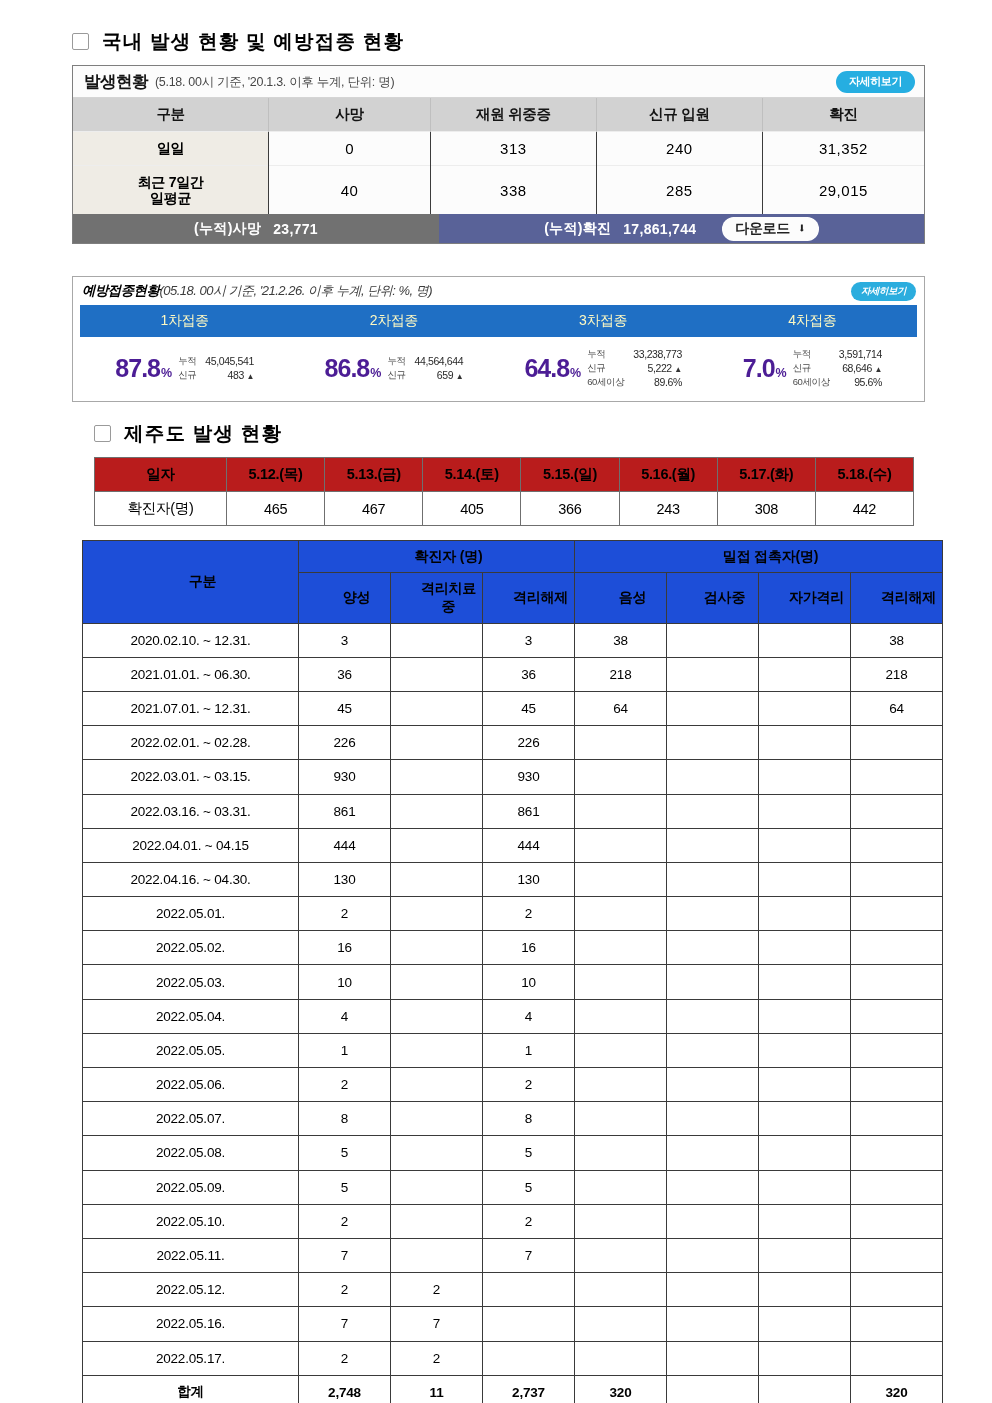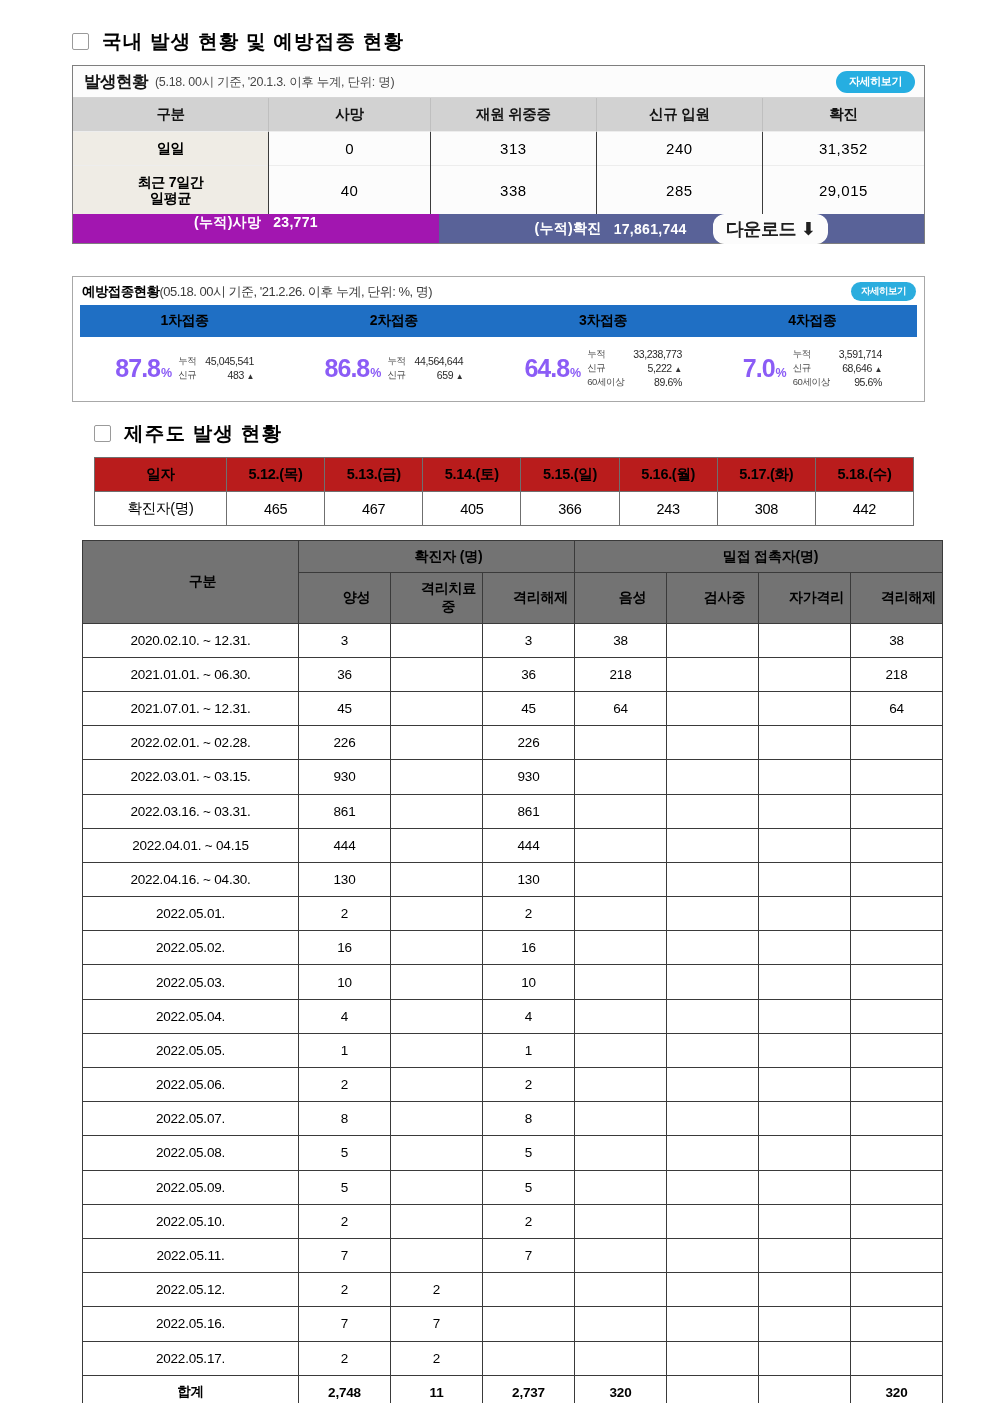--- a/index.html
+++ b/index.html
@@ -125,62 +125,64 @@
   .kdca-foot {
     display: flex;
     height: 29px;
     align-items: center;
     font-size: 14px;
     font-weight: bold;
     color: #fff;
   }
   .kf-left {
     flex: 0 0 43%;
-    background: #a21caf;
+    background: #737373;
     height: 100%;
     display: flex;
-    align-items: flex-start;
+    align-items: center;
     justify-content: center;
     gap: 12px;
     letter-spacing: 0.3px;
   }
   .kf-right {
     flex: 1;
     background: #5c6598;
     height: 100%;
     display: flex;
     align-items: center;
     justify-content: center;
     gap: 12px;
     letter-spacing: 0.3px;
   }
   .dl-btn {
     background: #fff;
     color: #262626;
     border-radius: 12px;
-    font-size: 18px;
+    font-size: 14px;
     font-weight: bold;
     padding: 3px 13px;
     margin-left: 14px;
     letter-spacing: -0.4px;
     white-space: nowrap;
+    font-family: Liberation Mono, monospace;
   }
 
   
   .vacc-box {
     border: 1px solid #a8a8a8;
     width: 853px;
     margin: 0 0 18px 0;
     background: #fff;
     box-sizing: border-box;
   }
   .vacc-bar {
     display: flex;
-    align-items: flex-end;
+    align-items: flex-start;
     padding: 5px 8px 4px 9px;
+    font-style: italic;
   }
   .vacc-bar .t1 {
     font-size: 13.5px;
     font-weight: bold;
     letter-spacing: -0.6px;
   }
   .vacc-bar .t2 {
     font-size: 13px;
     color: #3c3c3c;
     letter-spacing: -0.5px;
@@ -197,41 +199,41 @@
     white-space: nowrap;
   }
   .vacc-head {
     display: flex;
     background: #1f6fc4;
     margin: 0 7px;
   }
   .vacc-head div {
     flex: 1;
     text-align: center;
-    color: #000000;
+    color: #fef9c3;
     font-size: 14px;
-    font-weight: bold;
+    font-weight: normal;
     padding: 7px 0;
     letter-spacing: -0.4px;
   }
   .vacc-body {
     display: flex;
     padding: 11px 7px 12px 7px;
   }
   .vcell {
     flex: 1;
     display: flex;
     align-items: center;
     justify-content: center;
     gap: 7px;
   }
   .vpct {
     font-size: 25px;
     font-weight: bold;
-    color: #8b5cf6;
+    color: #4c1d95;
     letter-spacing: -1px;
     line-height: 1;
   }
   .vpct .unit {
     font-size: 12.5px;
     font-weight: bold;
     margin-left: 1px;
   }
   .vstats {
     display: grid;
@@ -279,21 +281,21 @@
     table-layout: fixed;
   }
   table.school th, table.school td {
     border: 1.2px solid #3a3a3a;
     text-align: center;
     font-size: 13.5px;
     padding: 6.6px 0;
     letter-spacing: -0.2px;
   }
   table.school th {
-    background: #737373;
+    background: #1d4ed8;
     font-weight: bold;
     font-size: 14px;
     padding-left: 24px;
   }
   table.school td { background: #fff; height: 20px; }
   table.school tr.total td {
     font-weight: bold;
   }
   table.school col.c0 { width: 216px; }
   table.school col.cn { width: 92px; }

